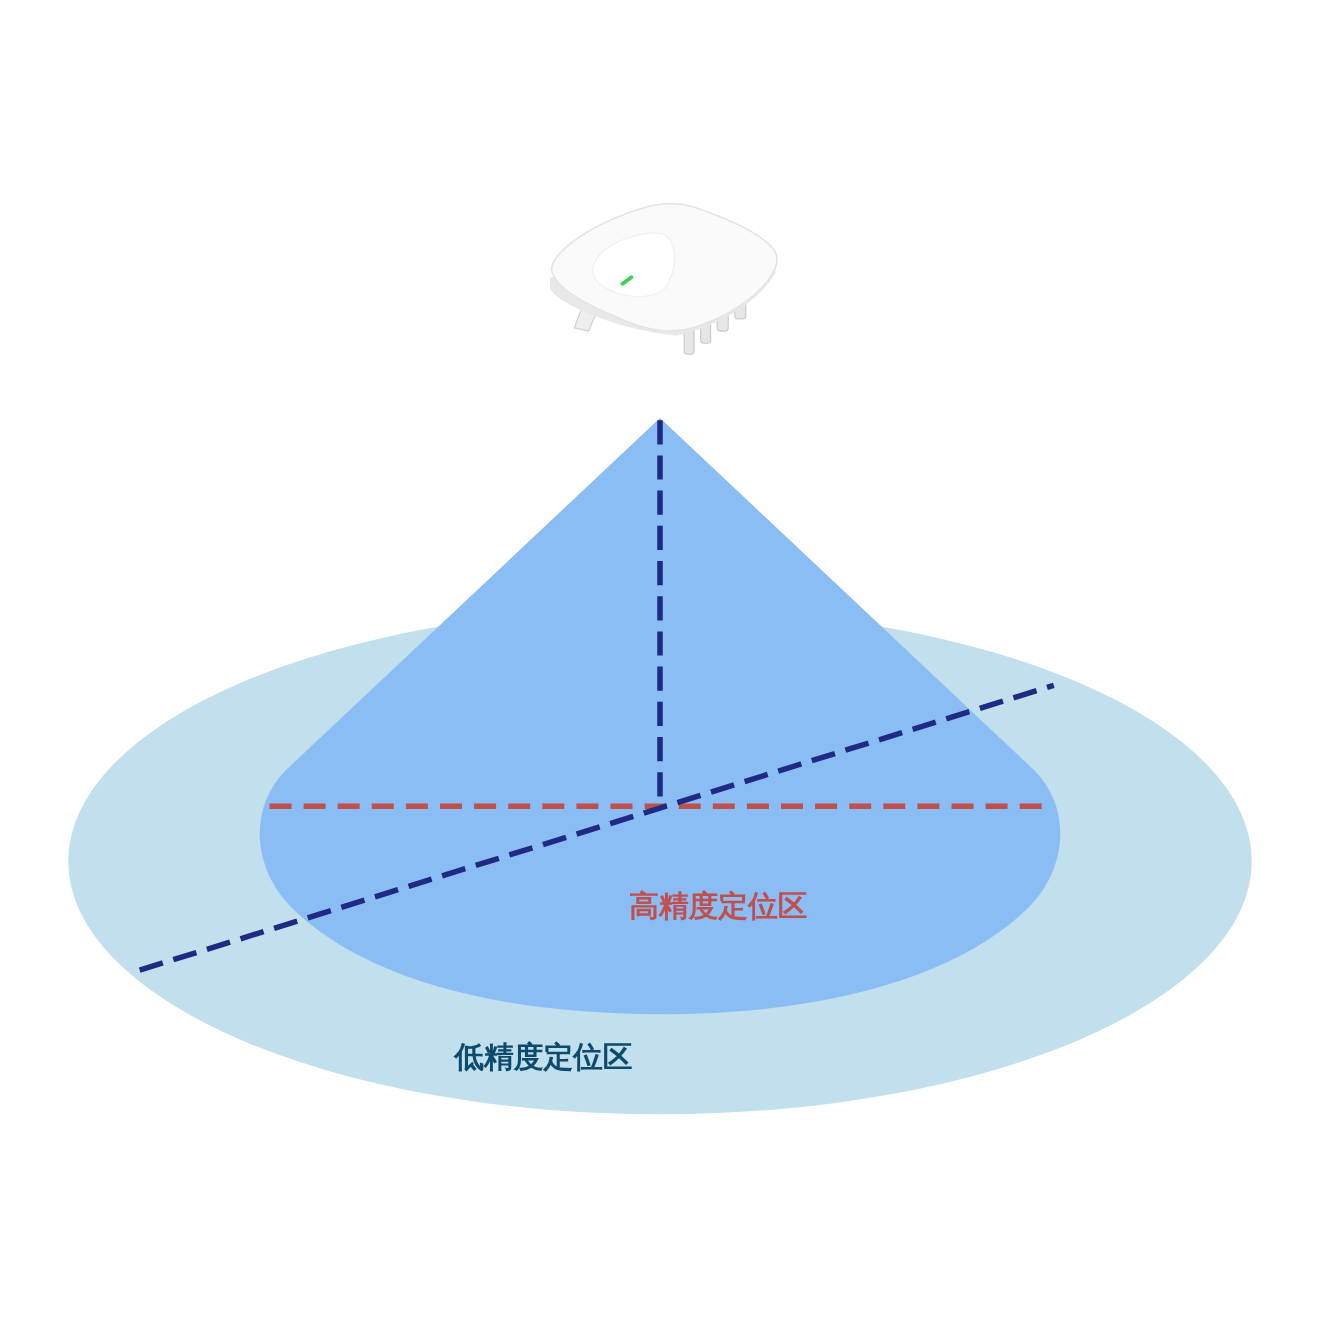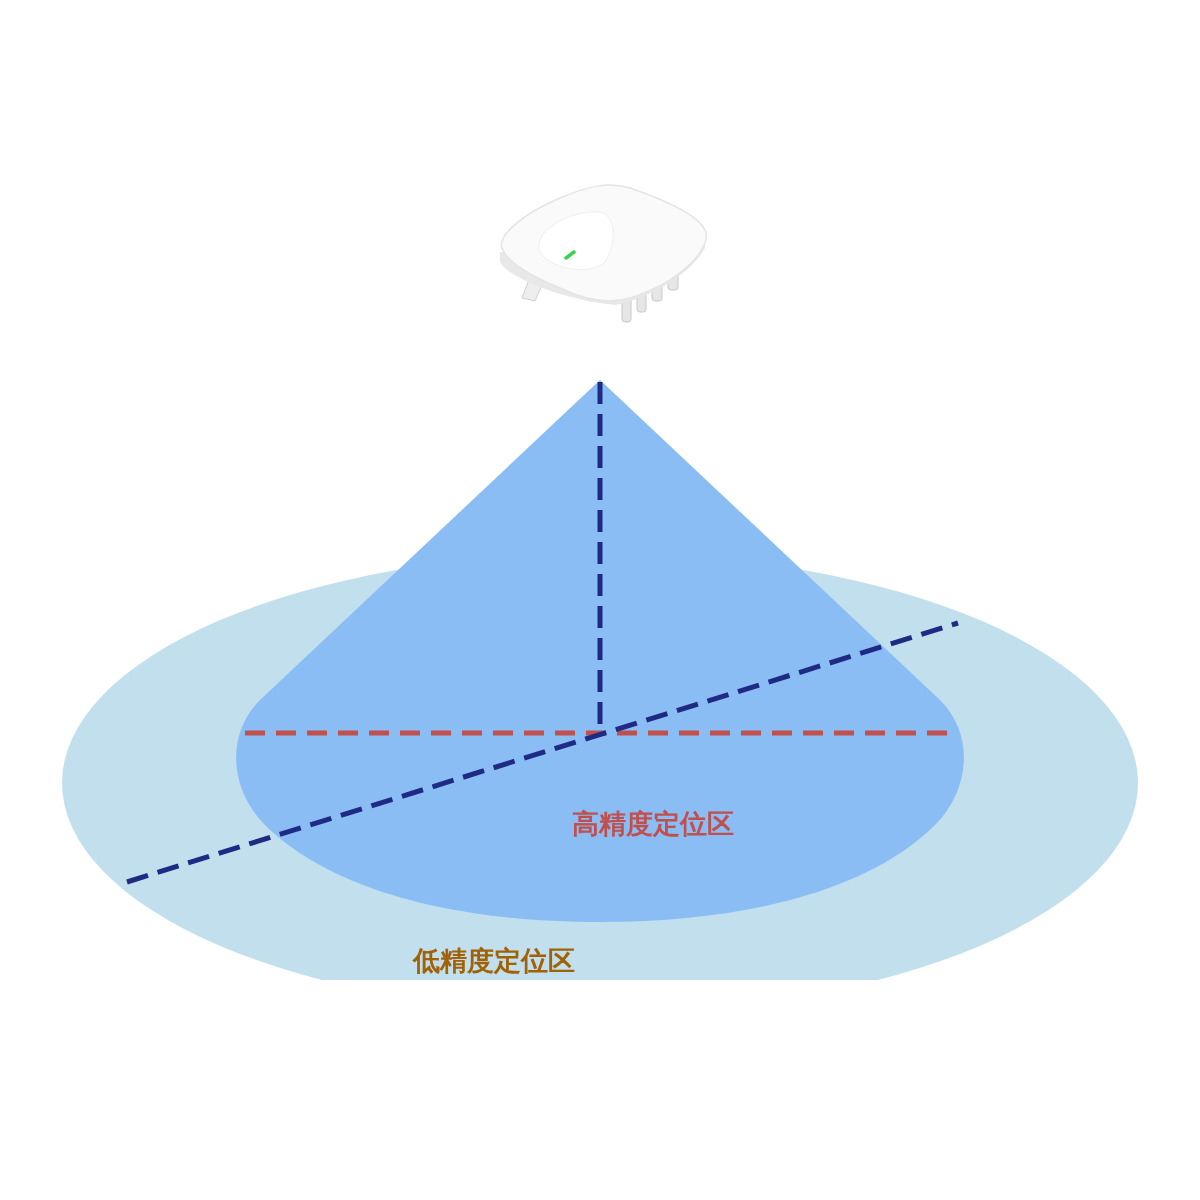--- a/index.html
+++ b/index.html
@@ -1,20 +1,20 @@
 <!DOCTYPE html>
 <html><head>
   <meta charset="utf-8">
   <style>
     html, body { margin: 0; padding: 0; background: #ffffff; }
-    .canvas { position: relative; width: 1200px; height: 980px; background: #ffffff; overflow: hidden; }
+    .canvas { position: relative; width: 1200px; height: 1200px; background: #ffffff; overflow: hidden; }
     svg.diagram { position: absolute; left: 0; top: 0; }
     .label { position: absolute; font-family: "DejaVu Sans", sans-serif; font-weight: bold; font-size: 27px; white-space: nowrap; letter-spacing: 0px; }
     .label-high { left: 572px; top: 806px; color: #c0504d; }
-    .label-low { left: 413px; top: 943px; color: #a16207; }
+    .label-low { left: 413px; top: 943px; color: #0c4a6e; }
   </style>
 </head>
 <body>
 
 <div class="canvas">
   <svg class="diagram" width="1200" height="1200" viewBox="0 0 1200 1200">
 
     <ellipse cx="600" cy="783" rx="538" ry="230" fill="#c1dfec"></ellipse>
 
     <path d="M600,380 L940,700 C975,735 970,790 935,825 C880,880 770,922 600,922 C430,922 320,880 265,825 C230,790 225,735 260,700 Z" fill="#8bbdf5"></path>

